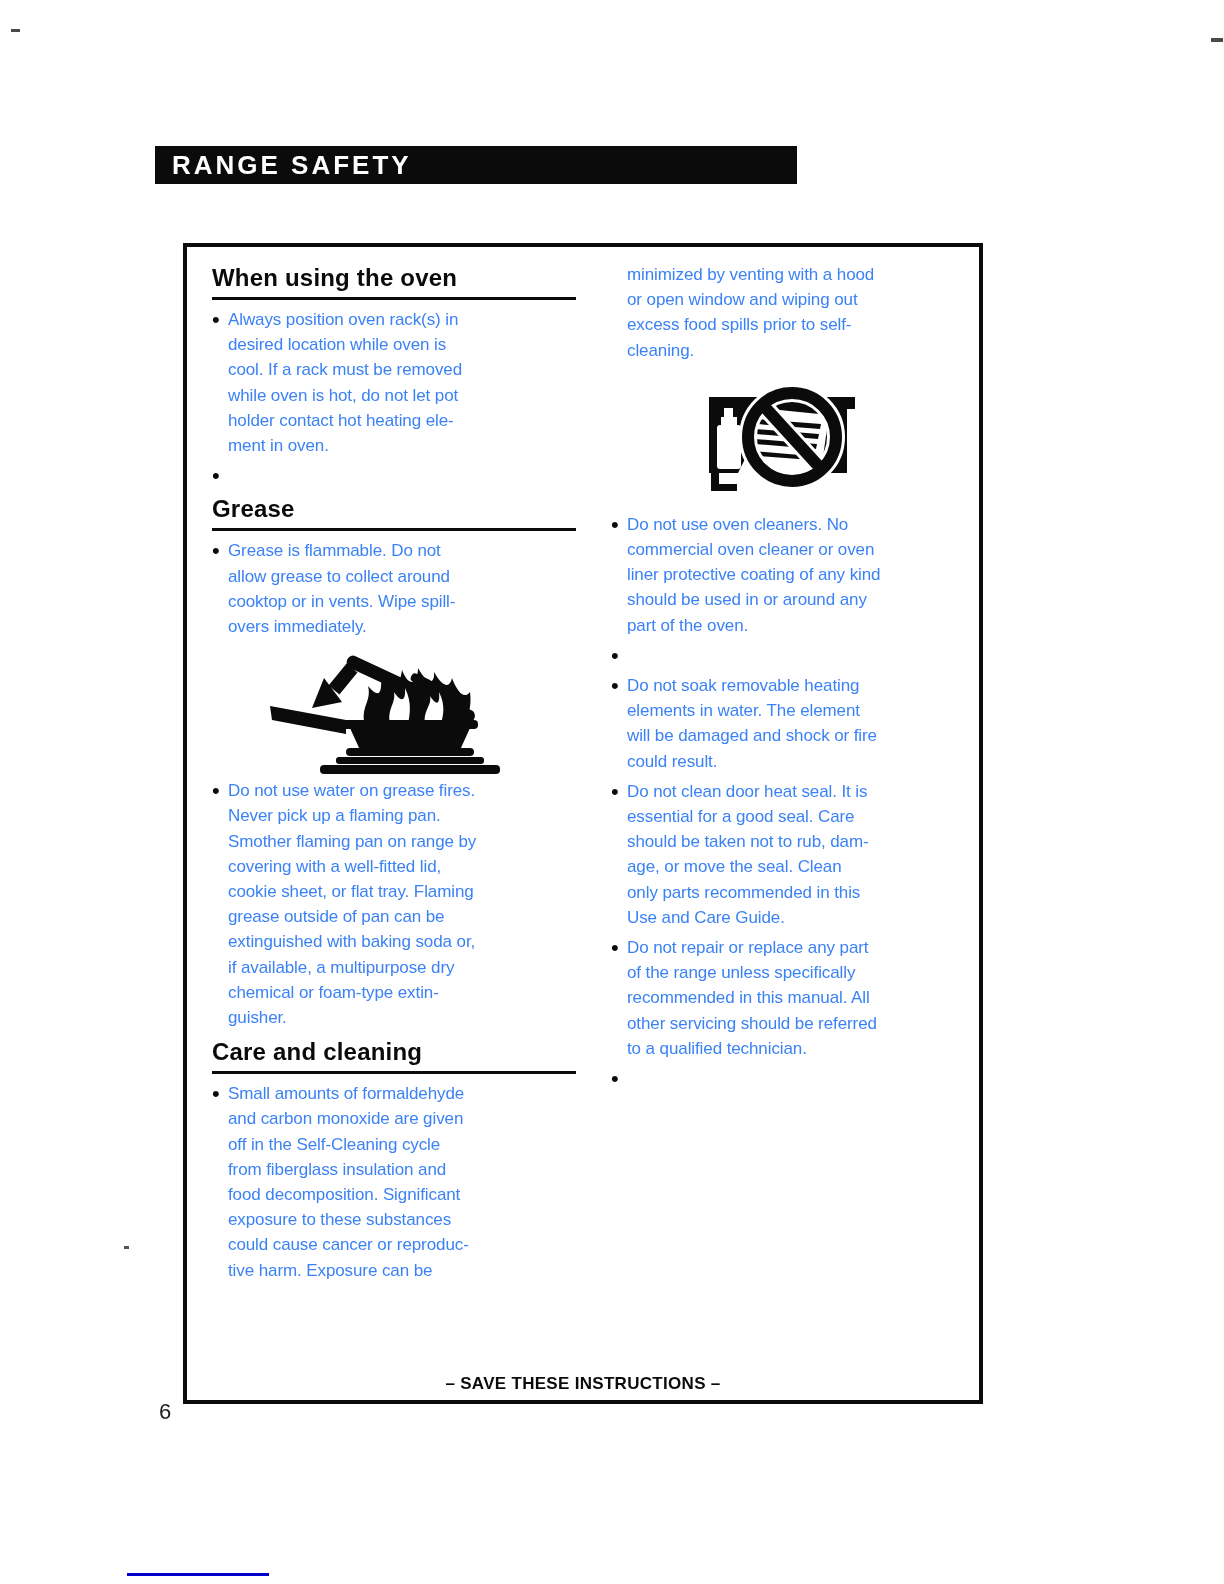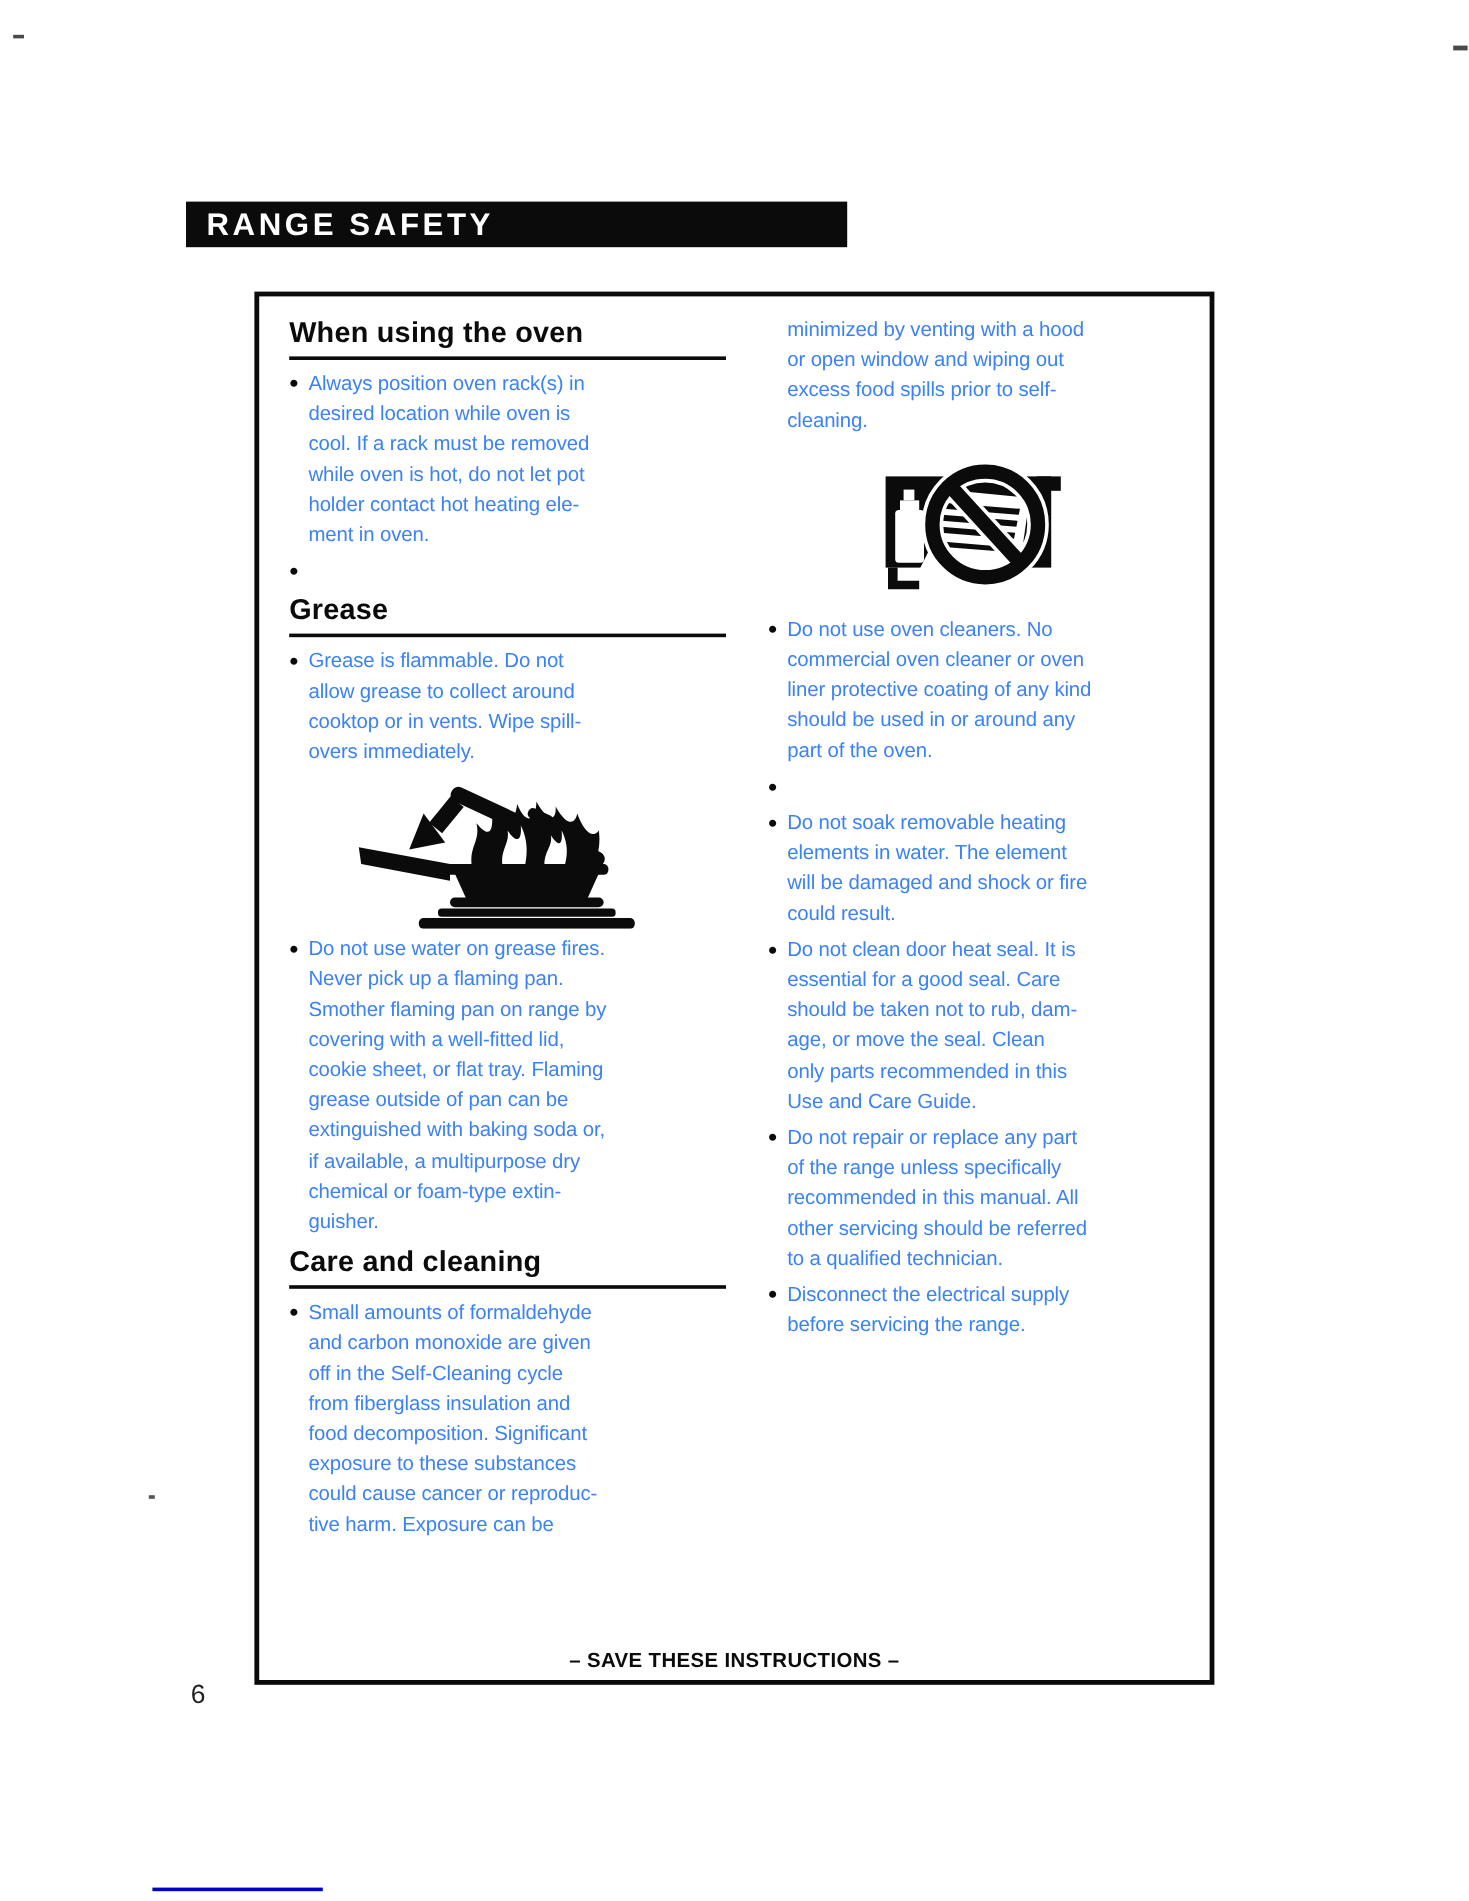--- a/index.html
+++ b/index.html
@@ -4,30 +4,30 @@
 <style>
   html,body{margin:0;padding:0;}
   body{
     width:1224px;height:1584px;position:relative;background:#ffffff;
     font-family:"Liberation Sans","DejaVu Sans",sans-serif;color:#111;
     overflow:hidden;
   }
   .page{position:absolute;inset:0;}
   
   .header-bar{
-    position:absolute;left:155px;top:168px;width:551px;height:38px;
+    position:absolute;left:155px;top:146px;width:642px;height:38px;
     background:#0b0b0b;display:flex;align-items:center;box-sizing:border-box;
     padding-left:17px;
   }
   .header-bar .title{
     color:#fff;font-size:26px;font-weight:bold;letter-spacing:3px;
   }
   
   .main-box{
-    position:absolute;left:212px;top:243px;width:800px;height:1161px;
+    position:absolute;left:183px;top:243px;width:800px;height:1161px;
     border:4px solid #0b0b0b;box-sizing:border-box;
   }
   .col{position:absolute;top:15px;}
   .col.left{left:25px;width:364px;}
   .col.right{left:424px;width:368px;}
   .sec-heading{
     font-size:24px;font-weight:bold;margin:0 0 7px 0;padding:2px 0 5px 0;
     border-bottom:3px solid #0b0b0b;letter-spacing:0.2px;color:#0b0b0b;
   }
   .sec-heading.mt1{margin-top:0;}
@@ -213,22 +213,20 @@
       <div class="bullet">
         <span class="dot">•</span>
         <div class="btext">Do not repair or replace any part
 of the range unless specifically
 recommended in this manual. All
 other servicing should be referred
 to a qualified technician.</div>
       </div>
       <div class="bullet">
         <span class="dot">•</span>
-        <div class="btext">Disconnect the electrical supply
-before servicing the range.</div>
       </div>
     </div>
 
     <div class="save-line">– SAVE THESE INSTRUCTIONS –</div>
   </div>
 
   <div class="page-number">6</div>
 
 </div>
 

